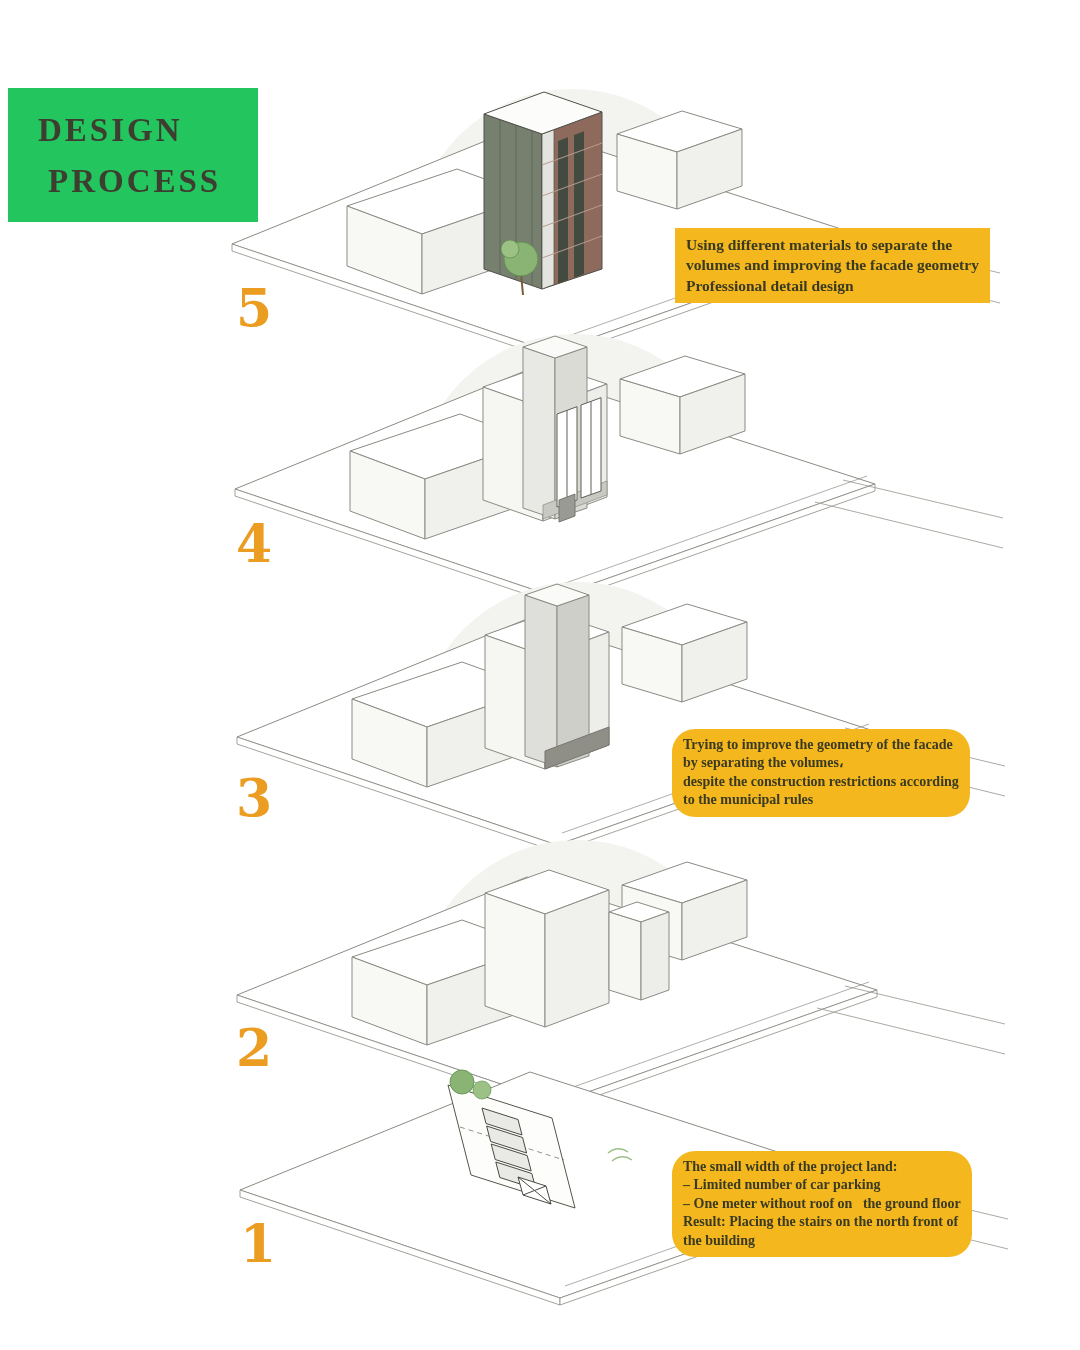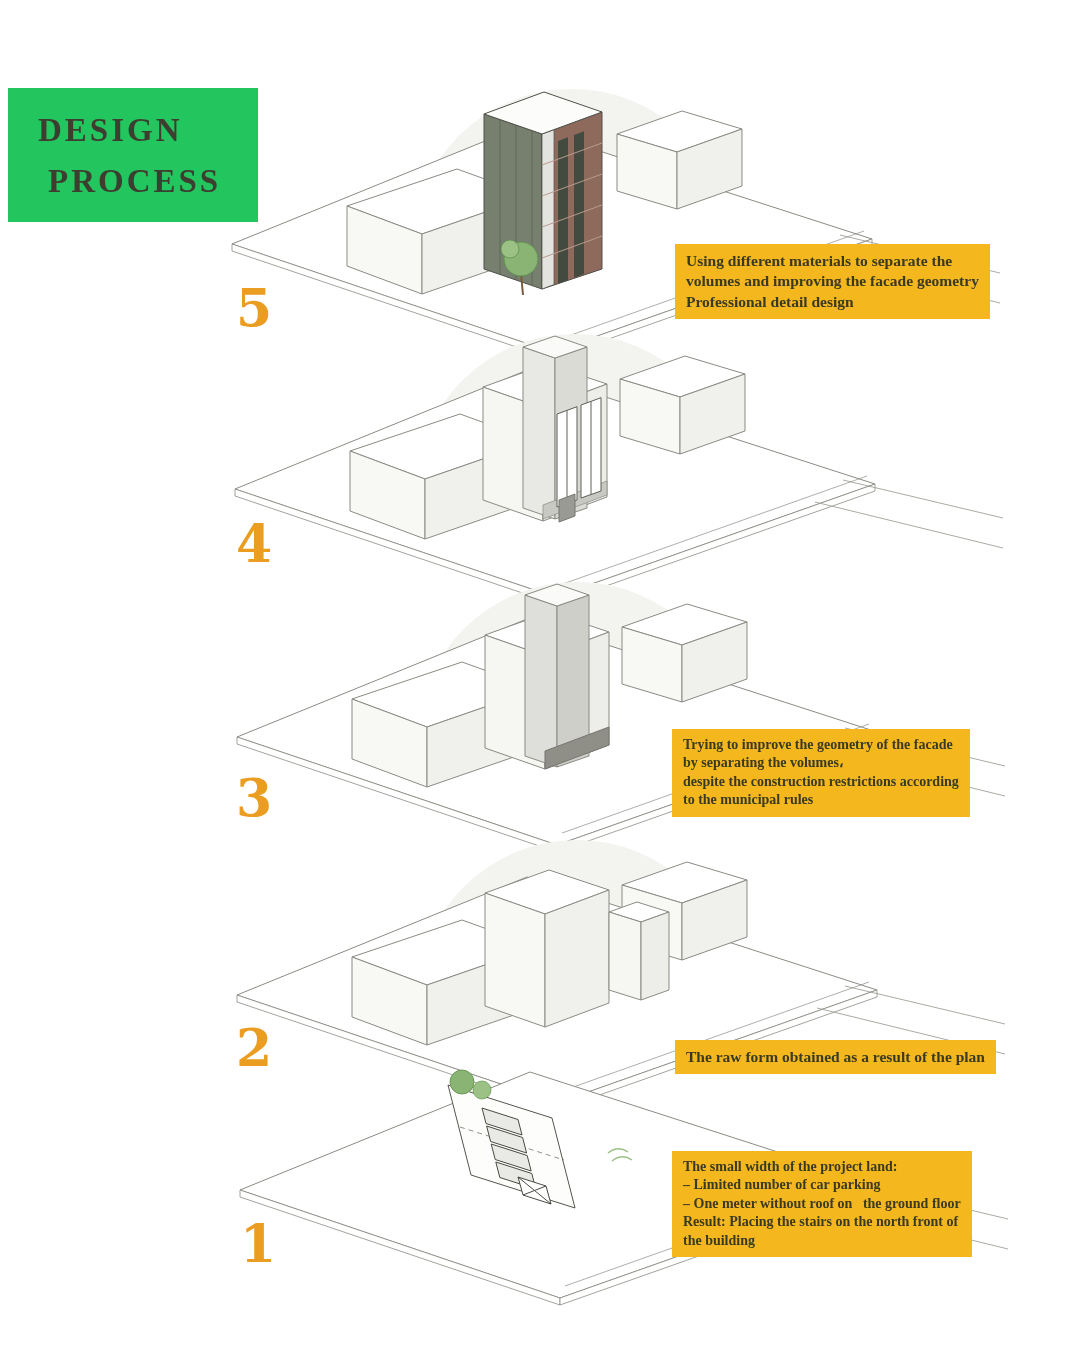--- a/index.html
+++ b/index.html
@@ -19,22 +19,22 @@
   .title-line.l2{margin:18px 0 0 40px;}
   .num{
     position:absolute;z-index:4;color:#EB9D21;font-weight:700;
     font-size:52px;line-height:1;font-family:"DejaVu Serif","Liberation Serif",serif;
   }
   .caption{
     position:absolute;z-index:5;background:#F4B71E;color:#3A3A22;
     font-weight:700;white-space:pre;width:fit-content;
     padding:7px 11px;line-height:1.32;
   }
-  .cap-16{font-size:15.5px;margin-top:16px;}
-  .cap-14{font-size:14px;}
+  .cap-16{font-size:15.5px;}
+  .cap-14{font-size:14px;border-radius:23px;}
   .illus{position:absolute;z-index:1;}
   .illus *{vector-effect:non-scaling-stroke;}
 </style>
 </head>
 <body>
 
 <div class="board">
 
   <div class="title-box">
     <div class="title-line l1">DESIGN</div>
@@ -183,21 +183,20 @@
     <g stroke="#8b8b84" stroke-width="1">
       <polygon points="258,83 322,60 382,80 318,104" fill="#ffffff"></polygon>
       <polygon points="258,83 318,104 318,217 258,196" fill="#f8f8f5"></polygon>
       <polygon points="318,104 382,80 382,193 318,217" fill="#f0f0ec"></polygon>
       <polygon points="382,102 410,92 442,102 414,112" fill="#ffffff"></polygon>
       <polygon points="382,102 414,112 414,190 382,180" fill="#f6f6f3"></polygon>
       <polygon points="414,112 442,102 442,180 414,190" fill="#ededea"></polygon>
     </g>
   </svg>
   <div class="num" style="left:236px;top:1022px">2</div>
-  <div class="caption cap-16" style="left:675px;top:1024px">The raw form obtained as a result of the plan</div>
 
   <svg class="illus" style="left:230px;top:1005px" width="780" height="320" viewBox="0 0 780 320">
     <g stroke="#8b8b84" stroke-width="1" fill="#ffffff">
       <polygon points="10,185 300,67 650,180 330,293"></polygon>
       <polygon points="10,185 330,293 330,300 10,192" stroke-width="0.8"></polygon>
       <polygon points="330,293 650,180 650,187 330,300" stroke-width="0.8"></polygon>
       <line x1="335" y1="281" x2="642" y2="172" stroke-width="0.7"></line>
     </g>
     <line x1="618" y1="176" x2="778" y2="214" stroke="#a0a099" stroke-width="0.9"></line>
     <line x1="590" y1="198" x2="778" y2="244" stroke="#a0a099" stroke-width="0.9"></line>

